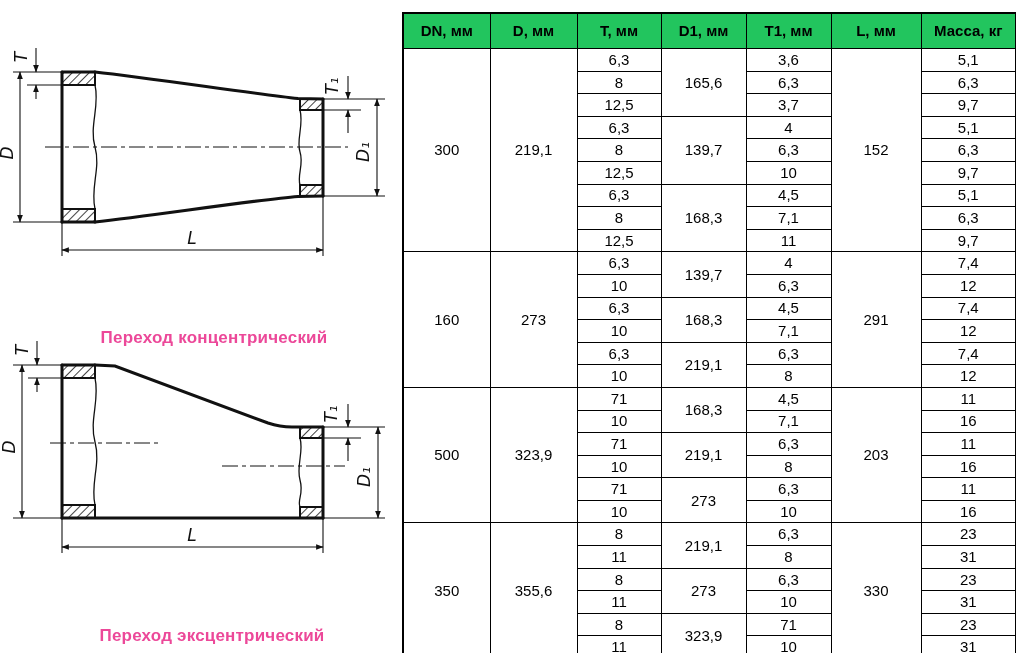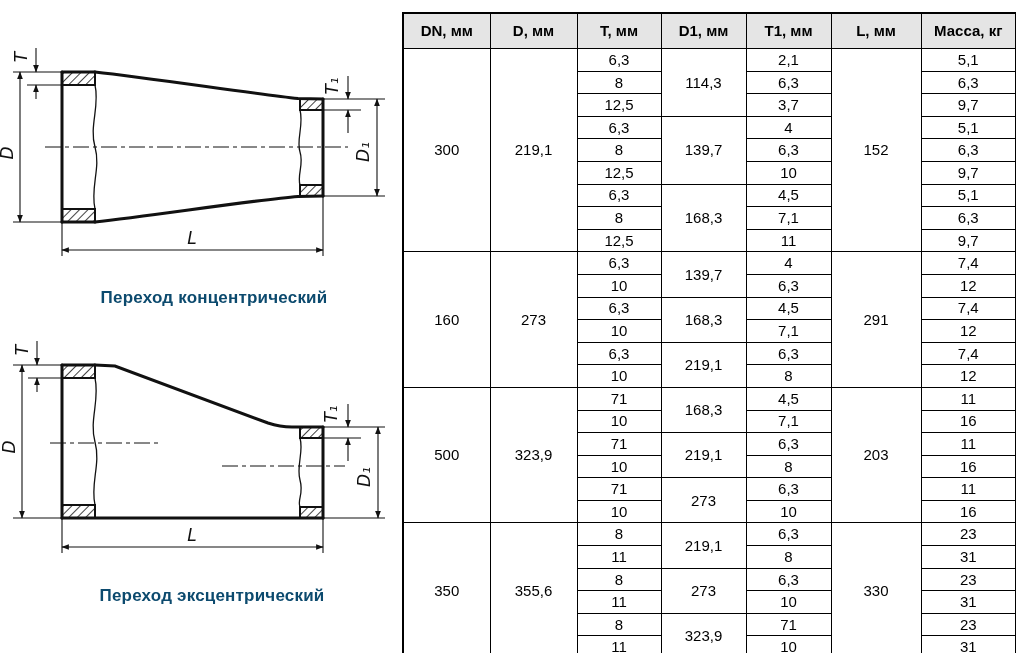--- a/index.html
+++ b/index.html
@@ -1,26 +1,26 @@
 <!DOCTYPE html>
 <html><head>
 <meta charset="utf-8">
 <style>
   html,body{margin:0;padding:0;background:#fff;}
   body{width:1016px;height:653px;position:relative;font-family:"Liberation Sans",sans-serif;color:#000;overflow:hidden;}
 
   
   .spec-table{position:absolute;left:402px;top:12px;width:613px;border-collapse:collapse;table-layout:fixed;border:2px solid #000;background:#fff;}
   .spec-table th,.spec-table td{border:1px solid #000;text-align:center;vertical-align:middle;padding:0;line-height:1.05;}
-  .spec-table th{height:34px;font-size:15px;font-weight:bold;background:#e5e5e5;margin-top:30px;}
+  .spec-table th{height:34px;font-size:15px;font-weight:bold;background:#22c55e;margin-top:30px;}
   .spec-table td{height:21.6px;font-size:15px;}
 
   
   .drawing{position:absolute;left:0;}
-  .dcaption{position:absolute;width:400px;text-align:center;font-size:17px;font-weight:600;color:#0c4a6e;letter-spacing:.2px;}
+  .dcaption{position:absolute;width:400px;text-align:center;font-size:17px;font-weight:600;color:#ec4899;letter-spacing:.2px;margin-top:40px;}
   .cap1{left:14px;top:288px;}
   .cap2{left:12px;top:586px;}
   svg text{font-family:"DejaVu Sans",sans-serif;font-style:italic;font-size:17px;font-weight:500;fill:#111;}
 </style>
 </head>
 <body>
 
 <svg class="drawing" style="top:0" width="400" height="325" viewBox="0 0 400 325">
   <defs>
     <pattern id="hatch" patternUnits="userSpaceOnUse" width="6" height="6" patternTransform="rotate(45)">
@@ -174,22 +174,22 @@
       <th>T1, мм</th>
       <th>L, мм</th>
       <th>Масса, кг</th>
     </tr>
   </thead>
   <tbody>
       <tr>
         <td rowspan="9">300</td>
         <td rowspan="9">219,1</td>
         <td>6,3</td>
-        <td rowspan="3">114,3</td>
-        <td>2,1</td>
+        <td rowspan="3">165,6</td>
+        <td>3,6</td>
         <td rowspan="9">152</td>
         <td>5,1</td>
       </tr>
       <tr>
         <td>8</td>
         <td>6,3</td>
         <td>6,3</td>
       </tr>
       <tr>
         <td>12,5</td>

